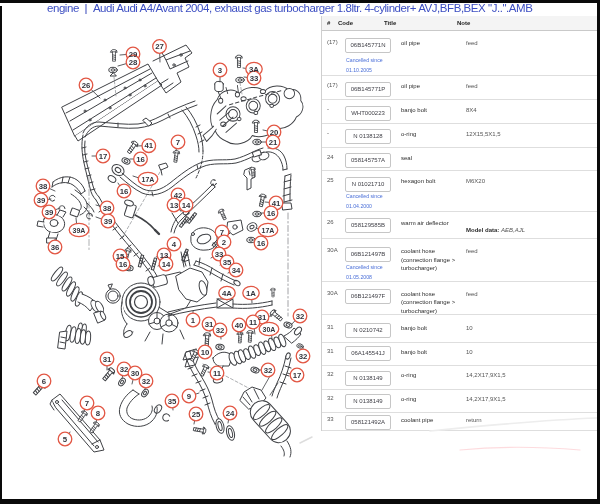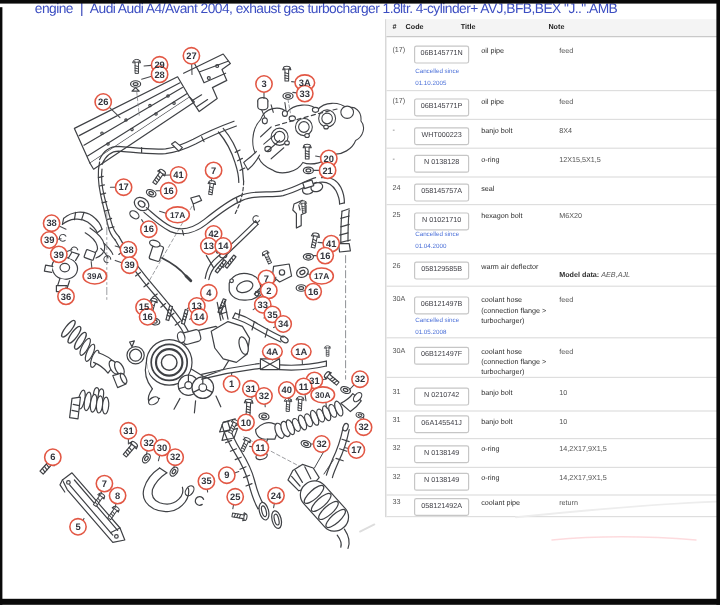--- a/index.html
+++ b/index.html
@@ -1,21 +1,21 @@
 <!DOCTYPE html>
 <html><head>
 <meta charset="utf-8">
 <style>
 html,body{margin:0;padding:0;}
 body{width:600px;height:504px;position:relative;background:#fff;font-family:"Liberation Sans",sans-serif;overflow:hidden;}
 .bt{position:absolute;left:0;top:0;width:600px;height:3px;background:#0a0a0a;}
 .bl{position:absolute;left:0;top:6px;width:2px;height:498px;background:#0a0a0a;}
 .br{position:absolute;right:0;top:0;width:3px;height:504px;background:#0a0a0a;}
 .bb{position:absolute;left:0;bottom:0;width:600px;height:5px;background:#0a0a0a;}
-.title{position:absolute;left:29px;top:2px;width:540px;font-size:11.5px;letter-spacing:-0.45px;color:#3c4ec2;white-space:nowrap;}
+.title{position:absolute;left:47px;top:2px;width:540px;font-size:11.5px;letter-spacing:-0.45px;color:#3c4ec2;white-space:nowrap;}
 .title .sep{color:#2b3bb5;font-weight:400;padding:0 3px;}
 
 .tbl{position:absolute;left:321px;top:16px;width:276px;border-left:1px solid #cfcfcf;}
 .thead{height:14px;background:#f4f4f4;border-bottom:1px solid #c9c9c9;position:relative;font-size:6px;font-weight:bold;color:#222;}
 .thead span{position:absolute;top:4px;}
 .row{position:relative;border-bottom:1px solid #dedede;font-size:6px;color:#6b6b6b;}
 .num{position:absolute;left:5px;color:#555;}
 .box{position:absolute;left:23px;width:44px;height:13px;border:1px solid #c6c6c6;border-radius:2px;background:#fff;text-align:center;line-height:13px;color:#3f3f46;font-size:6px;}
 .ttl{position:absolute;left:79px;width:62px;color:#2e2e2e;line-height:8.6px;}
 .note{position:absolute;left:144px;width:120px;color:#555;line-height:8.6px;}

